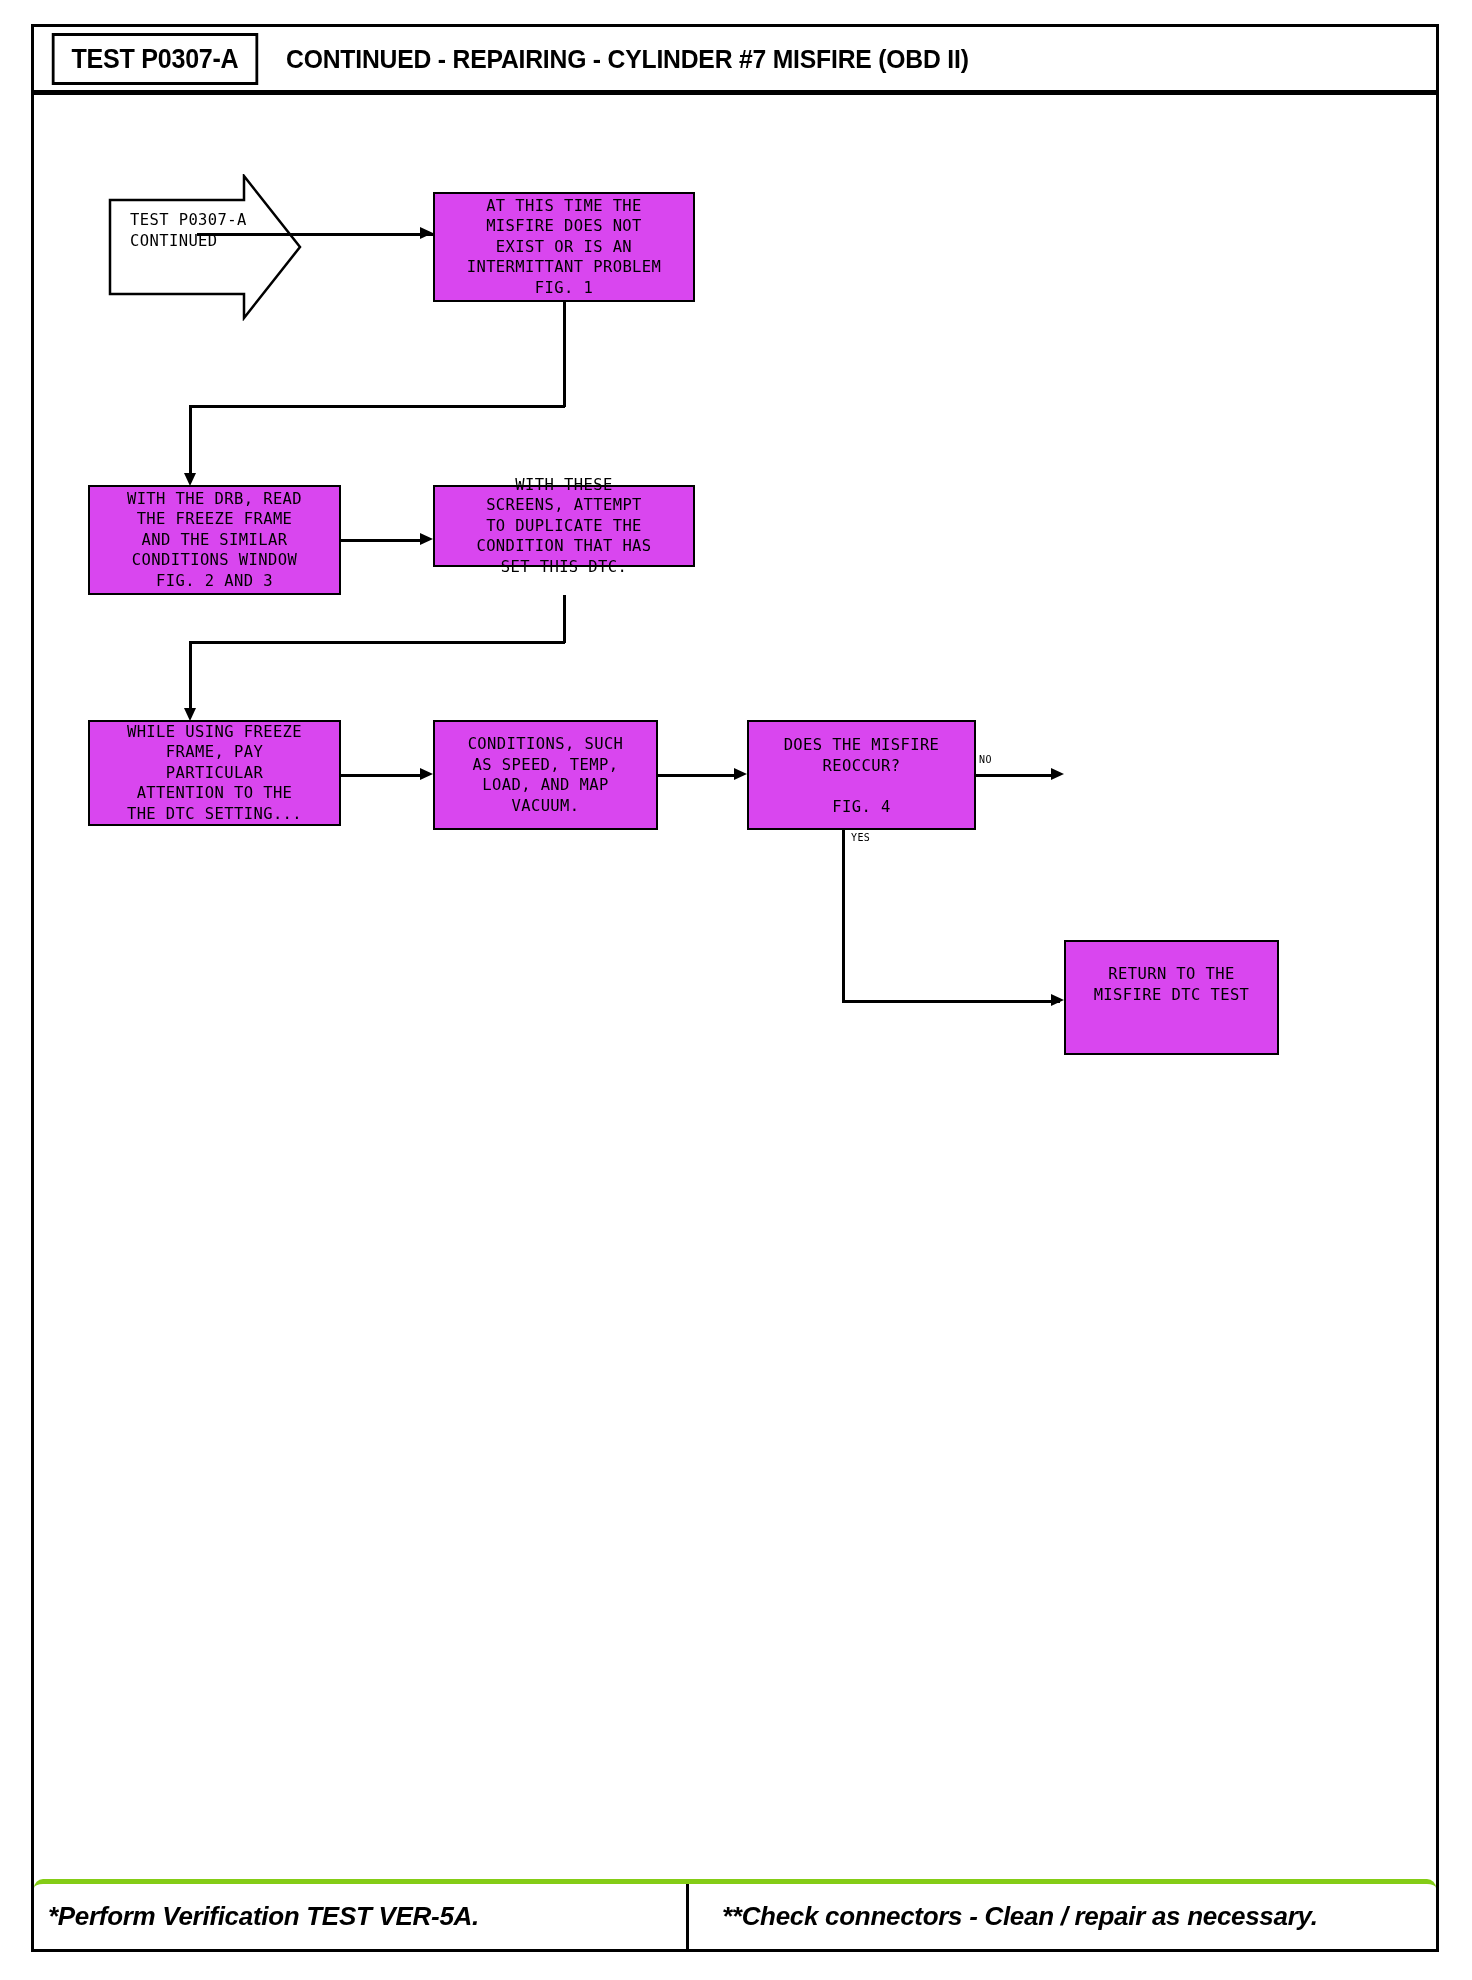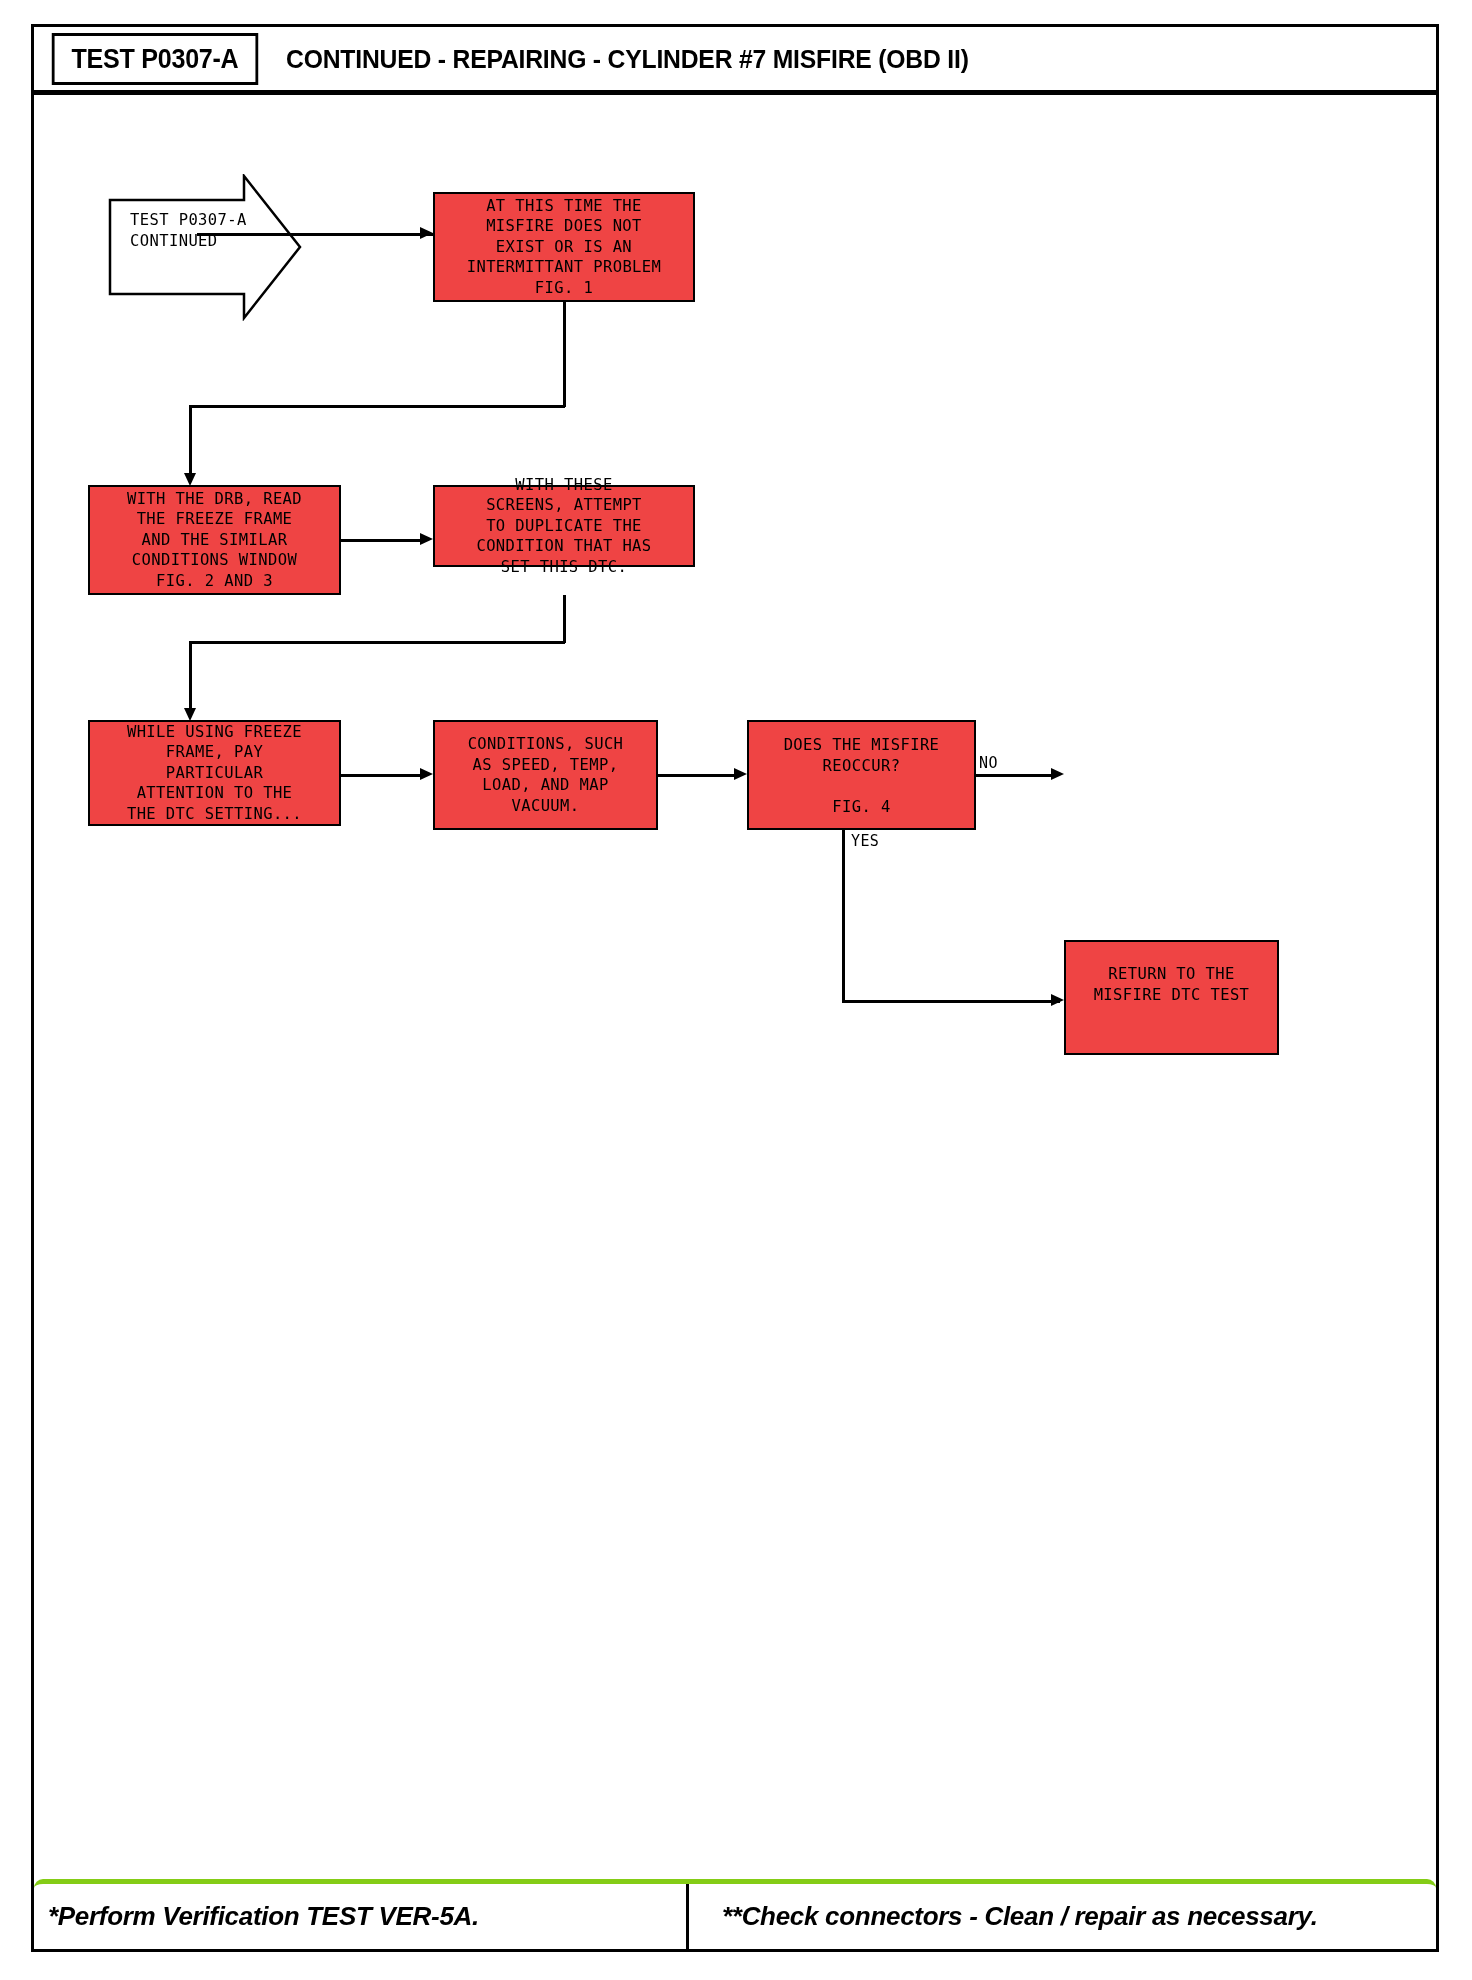--- a/index.html
+++ b/index.html
@@ -75,21 +75,21 @@
     left: 0;
     top: 68px;
     width: 1402px;
     height: 1780px;
   }
 
   .node {
     position: absolute;
     border: 2.5px solid #000;
     box-sizing: border-box;
-    background: #ef4444;
+    background: #d946ef;
     font-family: "DejaVu Sans Mono", monospace;
     font-size: 15.5px;
     line-height: 20.5px;
     letter-spacing: 0.4px;
     text-align: center;
     display: flex;
     align-items: center;
     justify-content: center;
     white-space: pre;
     color: #000;
@@ -139,21 +139,21 @@
   }
   .arrow-down {
     border-left: 6.5px solid transparent;
     border-right: 6.5px solid transparent;
     border-top: 13px solid #000;
   }
 
   .edge-label {
     position: absolute;
     font-family: "DejaVu Sans Mono", monospace;
-    font-size: 15px;
+    font-size: 10px;
     letter-spacing: 0.4px;
     color: #000;
     white-space: pre;
   }
 
   
   #footer-band {
     position: absolute;
     left: 0;
     bottom: 0;

